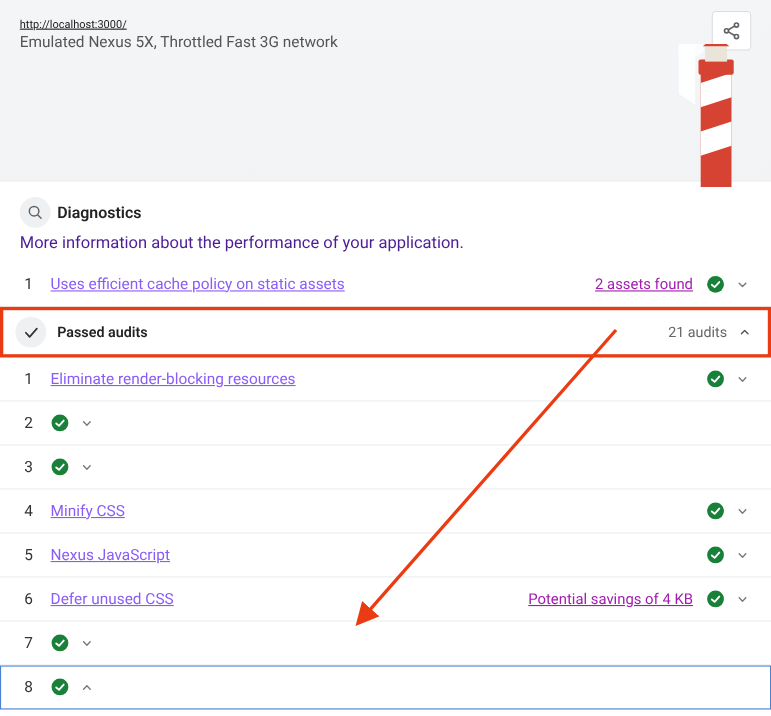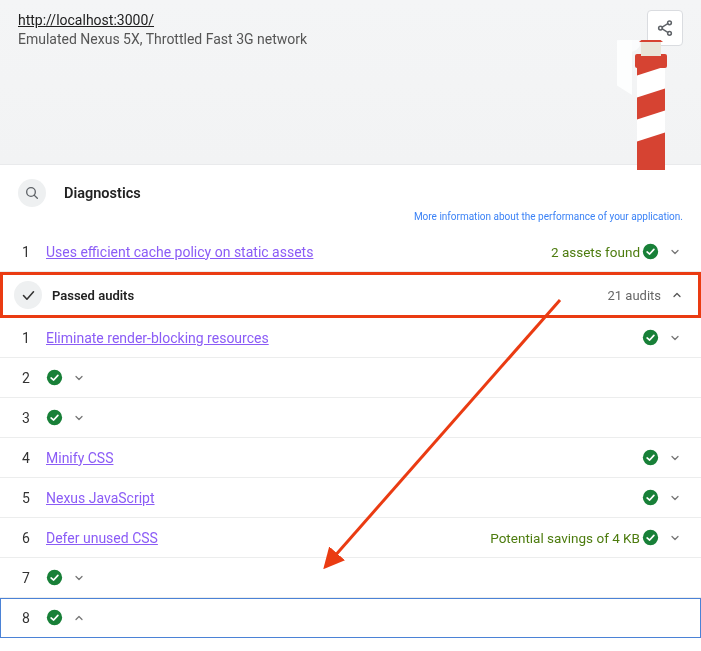--- a/index.html
+++ b/index.html
@@ -7,54 +7,54 @@
   body { width:701px; height:651px; background:#fff; position:relative; overflow:hidden;}
 
   .header-area {
     height:165px;
     background: linear-gradient(#f4f5f6,#f2f3f4);
     padding:10px 18px 0 18px;
     position:relative;
     border-bottom:1px solid #e9eaec;
   }
   .header-area a.url {
-    font-size:14px; color:#202020; text-decoration:underline;
+    font-size:10px; color:#202020; text-decoration:underline;
   }
   .header-area .subtitle{
     font-size:14px; color:#555; margin-top:2px;
   }
   .share-button{
     position:absolute; right:18px; top:10px; width:36px; height:36px;
     border:1px solid #dadce0; background:#fff; border-radius:4px;
     display:flex;align-items:center;justify-content:center;
     cursor:pointer;
   }
   .lighthouse {
     position:absolute; right:24px; top:40px; width:60px; height:120px;
   }
 
   .section-head {
-    display:flex; align-items:center; gap:18px; padding:14px 4px 4px 18px;
+    display:flex; align-items:center; gap:6px; padding:14px 4px 4px 18px;
   }
   .search-circle {
     width:28px;height:28px;border-radius:50%;background:#eef0f1;display:flex;align-items:center;justify-content:center;
   }
   .section-title { font-size:14.5px; font-weight:600; color:#222;}
-  .section-sub { font-size:10px;color:#3b82f6;padding:0 18px 10px 18px;text-align:right;}
+  .section-sub { font-size:15px;color:#4c1d95;padding:0 18px 10px 18px;}
 
   .rows {}
   .row {
     display:flex; align-items:center;
     height:40px; padding:0 18px 0 22px;
     border-bottom:1px solid #eceded;
     font-size:14px;
   }
   .row .num { width:24px; color:#333;}
   .row .label { flex:1; color:#8b5cf6;text-decoration:underline;}
-  .row .extra { color:#4d7c0f; margin-right:2px; font-size:13.5px;}
+  .row .extra { color:#a21caf; margin-right:12px; font-size:13.5px;text-decoration:underline;}
   .row .badge {display:inline-flex; margin-right:10px;}
   .row .chev { color:#767676; width:14px;text-align:center;}
 
   .group-row {
     display:flex; align-items:center; height:46px; padding:0 18px 0 14px;
     font-size:13px;font-weight:600; color:#222; position:relative;
   }
   .group-row .count { font-weight:400; color:#666; margin-right:10px;}
   .group-row .group-chev{ color:#666;}
 

